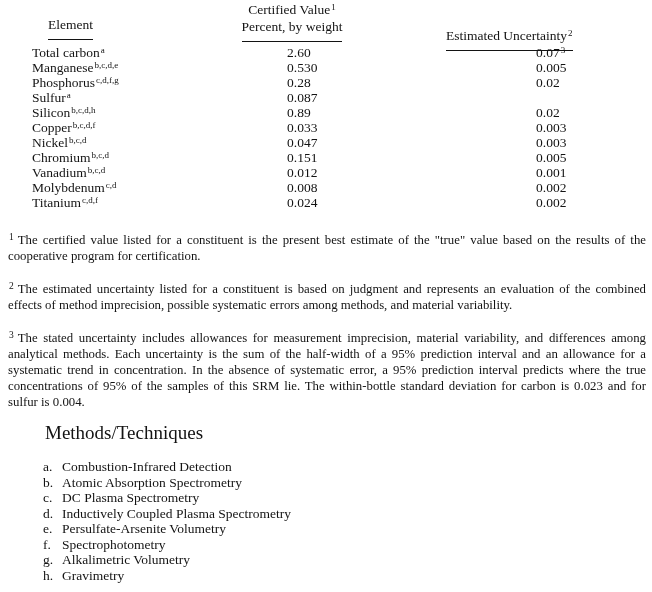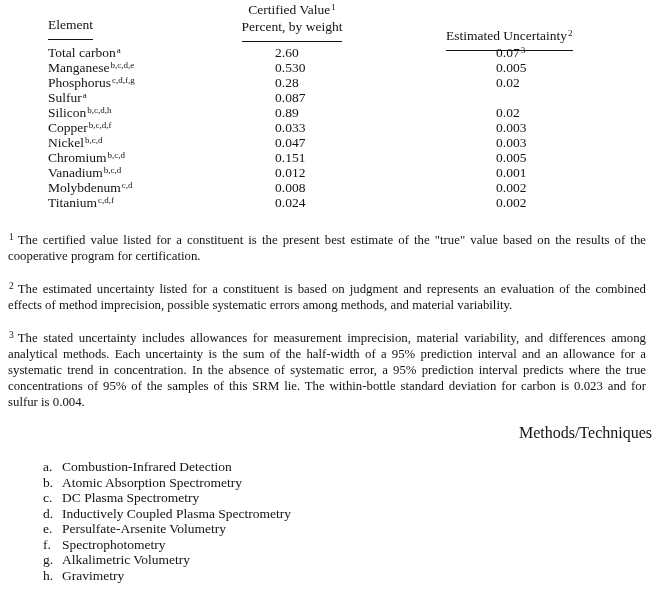--- a/index.html
+++ b/index.html
@@ -16,23 +16,24 @@
   .h-el  { position:absolute; left:48px;  top:17px; }
   .h-cert{ position:absolute; left:232px; top:1px; width:120px; text-align:center; line-height:17px; }
   .h-unc { position:absolute; left:446px; top:28px; }
   .underlined { border-bottom:1.5px solid #131313; padding-bottom:7px; }
 
   
   .tbody { margin-top:5px; }
   .trow {
     display:grid;
     grid-template-columns:227px 221px 1fr;
-    padding-left:48px;
+    padding-left:32px;
     height:15px; line-height:15px;
     font-size:13.5px;
+    gap:28px;
   }
   .cell { white-space:nowrap; }
 
   sup, .sup {
     font-size:9px;
     vertical-align:baseline;
     position:relative; top:-4.5px;
     line-height:0; margin-left:1px;
   }
 
@@ -41,21 +42,21 @@
   .footnote {
     margin:4px 0 17px 0;
     font-size:12.8px; line-height:16px;
     text-align:justify;
   }
   .footnote:last-child { margin-bottom:0; }
   .fn-sup { margin-right:4px; top:-4px; font-size:9.5px; }
 
   
   .methods { margin-left:43px; }
-  .m-head { font-size:16px; line-height:16px; margin-top:15px; margin-left:2px;text-align:right; }
+  .m-head { font-size:19px; line-height:16px; margin-top:15px; margin-left:2px; }
   .m-list { margin-top:18px; }
   .m-item { display:flex; font-size:13.5px; line-height:15.5px; height:15.5px; white-space:nowrap; }
   .m-letter { width:19px; flex:0 0 19px; }
 </style>
 </head>
 <body>
 
 <div class="doc">
 
   <div>

